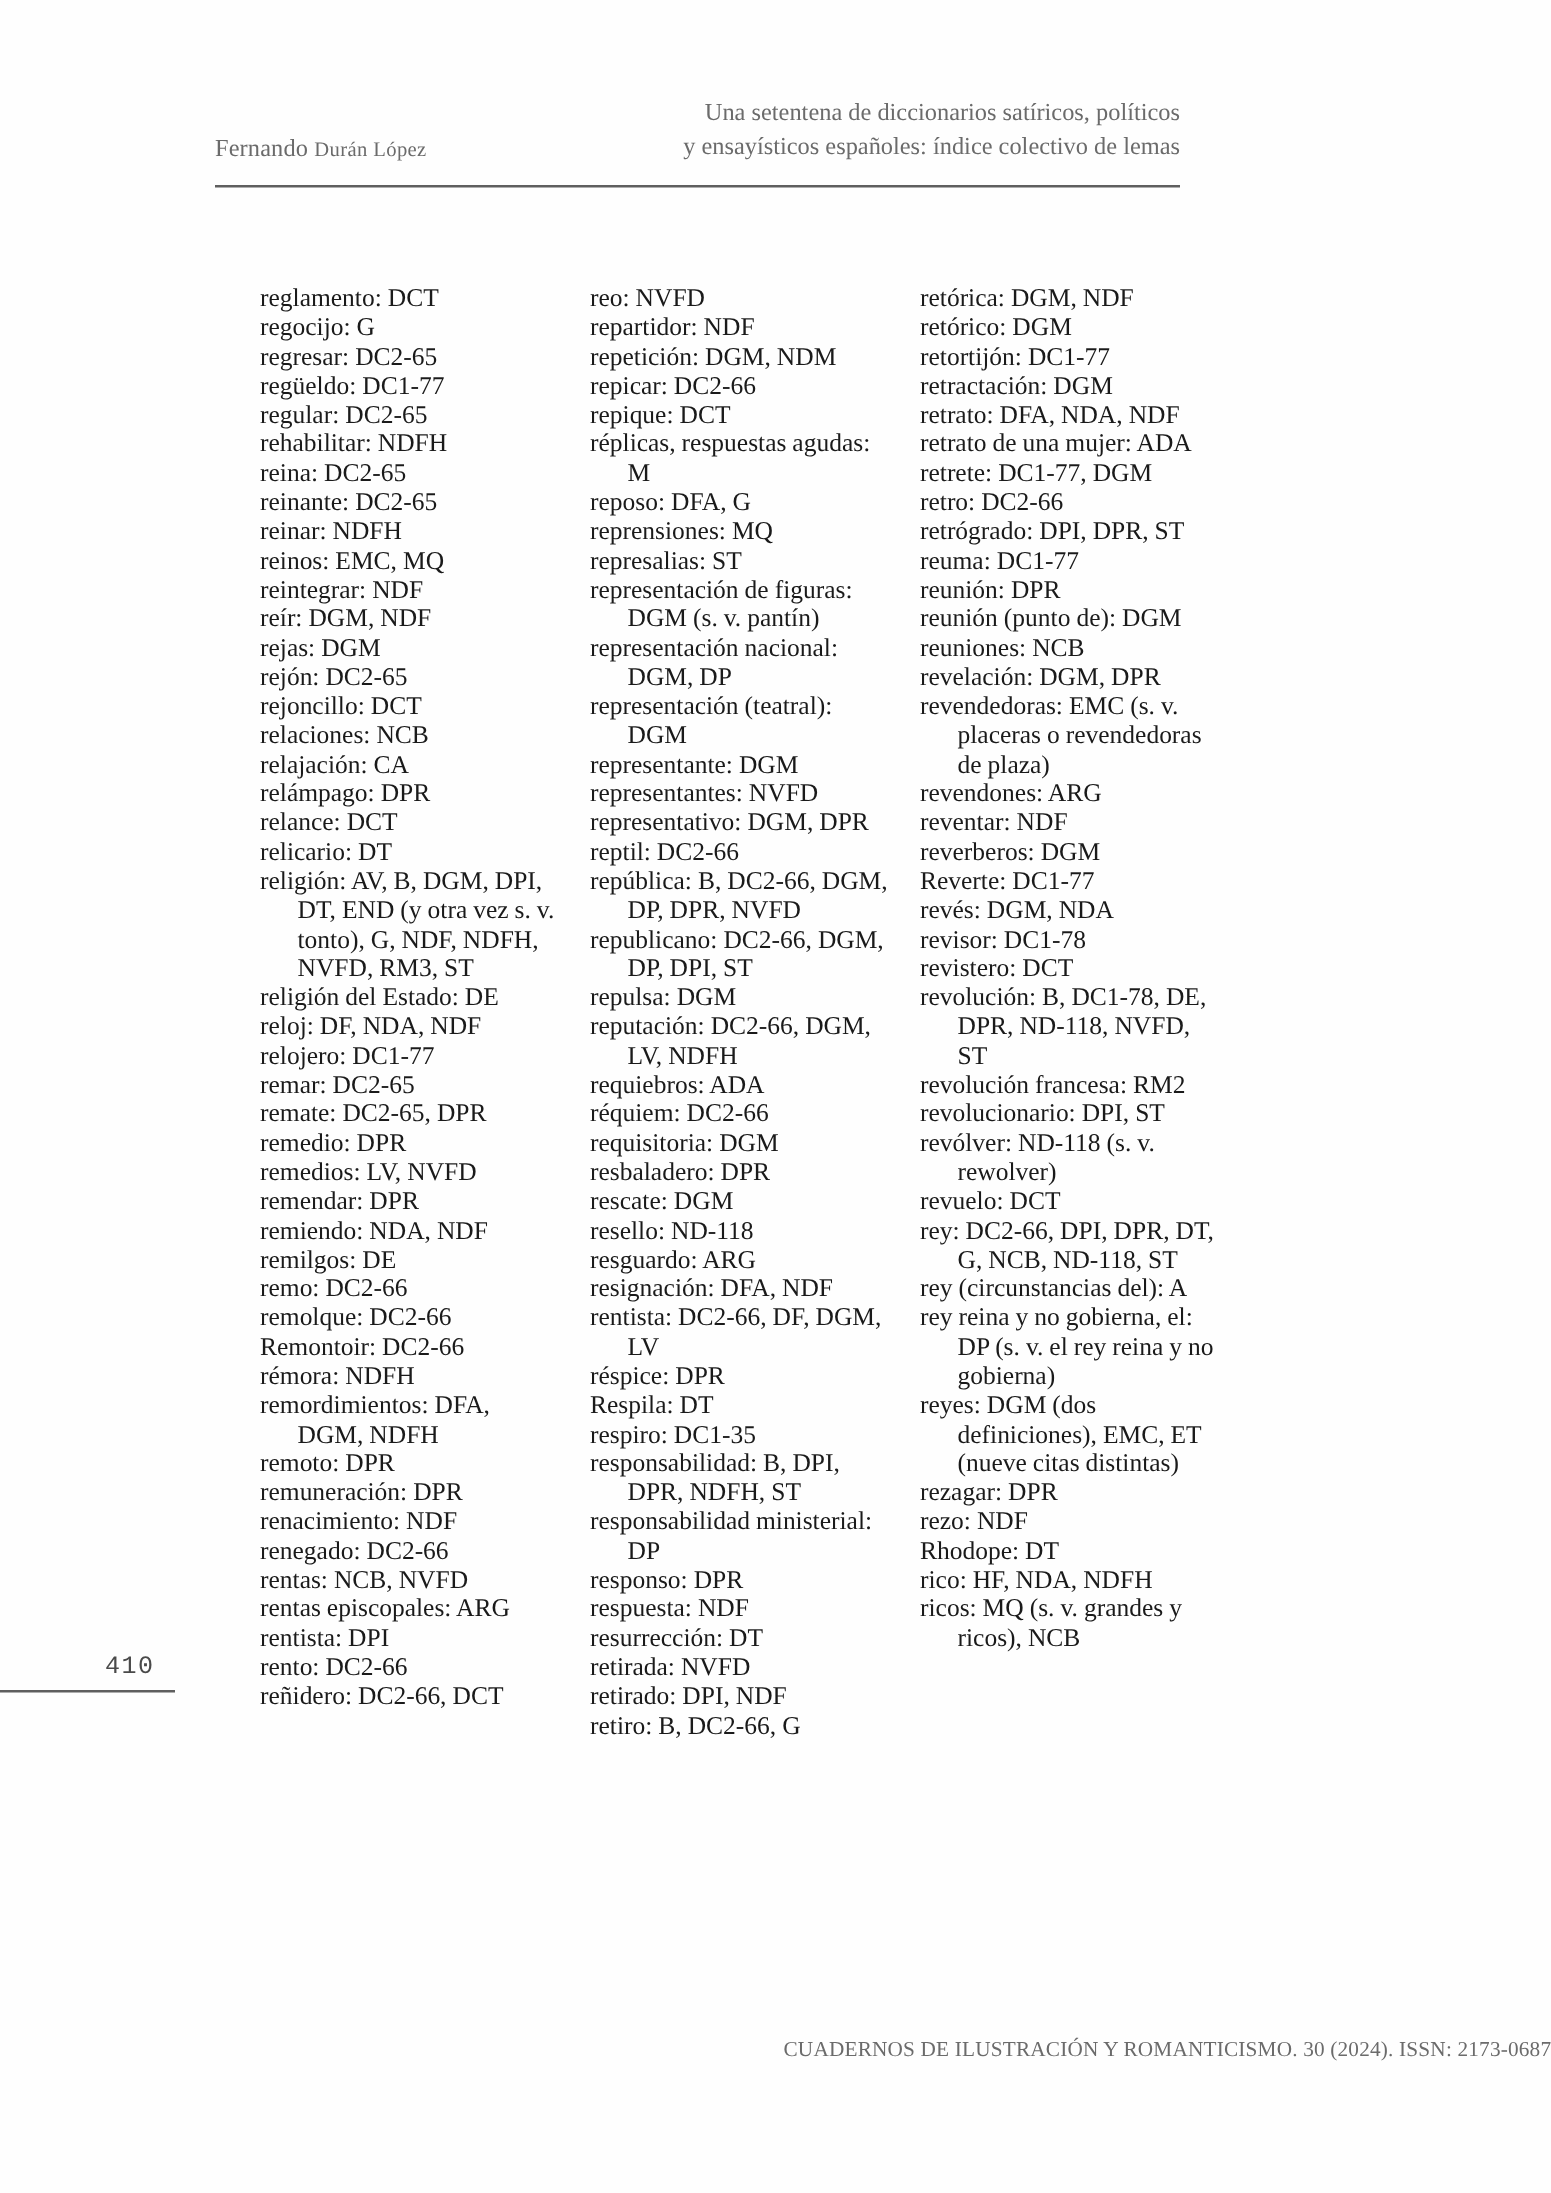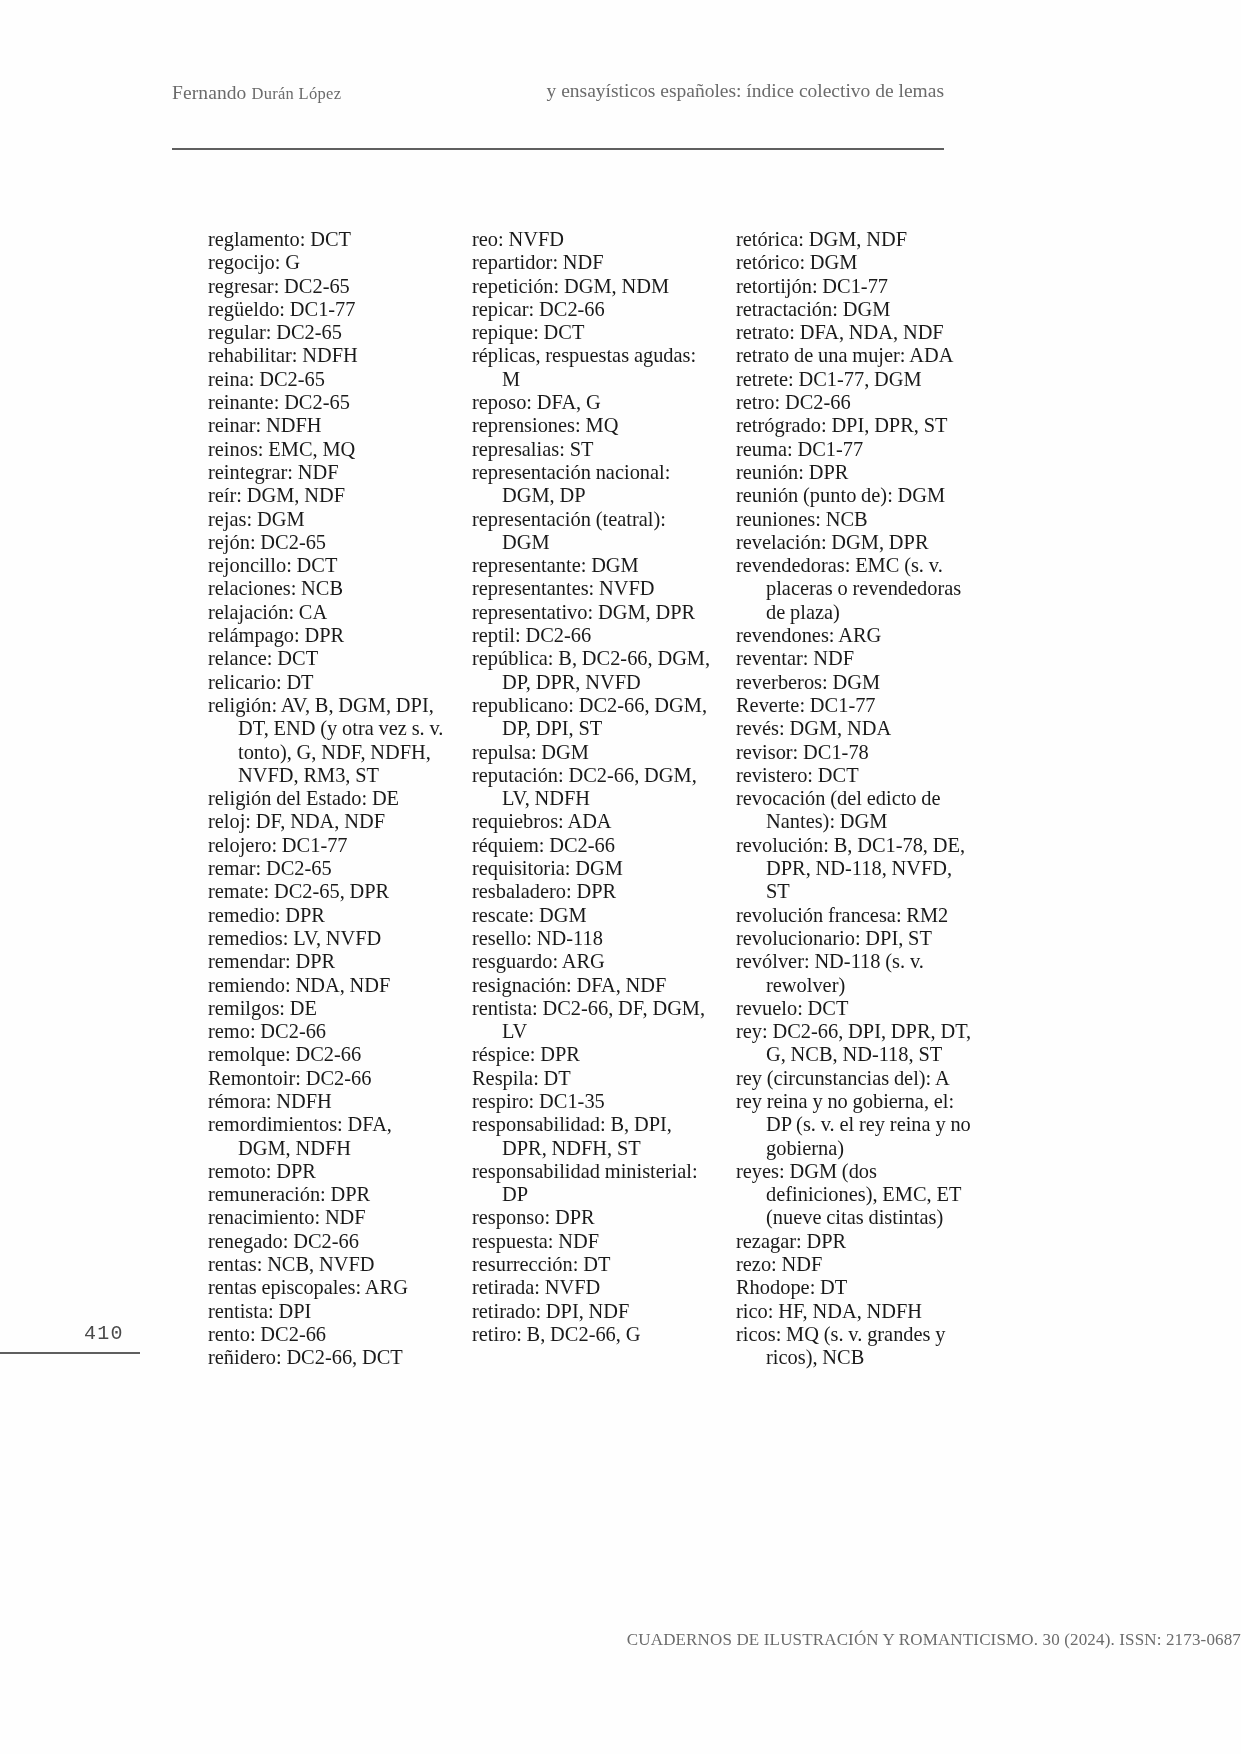--- a/index.html
+++ b/index.html
@@ -121,20 +121,21 @@
   }
 </style>
 </head>
 <body>
 
 <div class="page">
 
   <div class="running-head">
     <div class="rh-author"><span>Fernando </span><span class="sc">Durán López</span></div>
     <div class="rh-title">
+      <div>Una setentena de diccionarios satíricos, políticos</div>
       <div>y ensayísticos españoles: índice colectivo de lemas</div>
     </div>
   </div>
   <div class="rule"></div>
 
   <div class="columns">
     <div class="col">
         <div class="entry">reglamento: DCT</div>
         <div class="entry">regocijo: G</div>
         <div class="entry">regresar: DC2-65</div>
@@ -184,20 +185,21 @@
     <div class="col">
         <div class="entry">reo: NVFD</div>
         <div class="entry">repartidor: NDF</div>
         <div class="entry">repetición: DGM, NDM</div>
         <div class="entry">repicar: DC2-66</div>
         <div class="entry">repique: DCT</div>
         <div class="entry">réplicas, respuestas agudas: M</div>
         <div class="entry">reposo: DFA, G</div>
         <div class="entry">reprensiones: MQ</div>
         <div class="entry">represalias: ST</div>
+        <div class="entry">representación de figuras: DGM (s. v. pantín)</div>
         <div class="entry">representación nacional: DGM, DP</div>
         <div class="entry">representación (teatral): DGM</div>
         <div class="entry">representante: DGM</div>
         <div class="entry">representantes: NVFD</div>
         <div class="entry">representativo: DGM, DPR</div>
         <div class="entry">reptil: DC2-66</div>
         <div class="entry">república: B, DC2-66, DGM, DP, DPR, NVFD</div>
         <div class="entry">republicano: DC2-66, DGM, DP, DPI, ST</div>
         <div class="entry">repulsa: DGM</div>
         <div class="entry">reputación: DC2-66, DGM, LV, NDFH</div>
@@ -238,21 +240,20 @@
         <div class="entry">reuniones: NCB</div>
         <div class="entry">revelación: DGM, DPR</div>
         <div class="entry">revendedoras: EMC (s. v. placeras o revendedoras de plaza)</div>
         <div class="entry">revendones: ARG</div>
         <div class="entry">reventar: NDF</div>
         <div class="entry">reverberos: DGM</div>
         <div class="entry">Reverte: DC1-77</div>
         <div class="entry">revés: DGM, NDA</div>
         <div class="entry">revisor: DC1-78</div>
         <div class="entry">revistero: DCT</div>
-        <div class="entry">revocación (del edicto de Nantes): DGM</div>
         <div class="entry">revolución: B, DC1-78, DE, DPR, ND-118, NVFD, ST</div>
         <div class="entry">revolución francesa: RM2</div>
         <div class="entry">revolucionario: DPI, ST</div>
         <div class="entry">revólver: ND-118 (s. v. rewolver)</div>
         <div class="entry">revuelo: DCT</div>
         <div class="entry">rey: DC2-66, DPI, DPR, DT, G, NCB, ND-118, ST</div>
         <div class="entry">rey (circunstancias del): A</div>
         <div class="entry">rey reina y no gobierna, el: DP (s. v. el rey reina y no gobierna)</div>
         <div class="entry">reyes: DGM (dos definiciones), EMC, ET (nueve citas distintas)</div>
         <div class="entry">rezagar: DPR</div>

